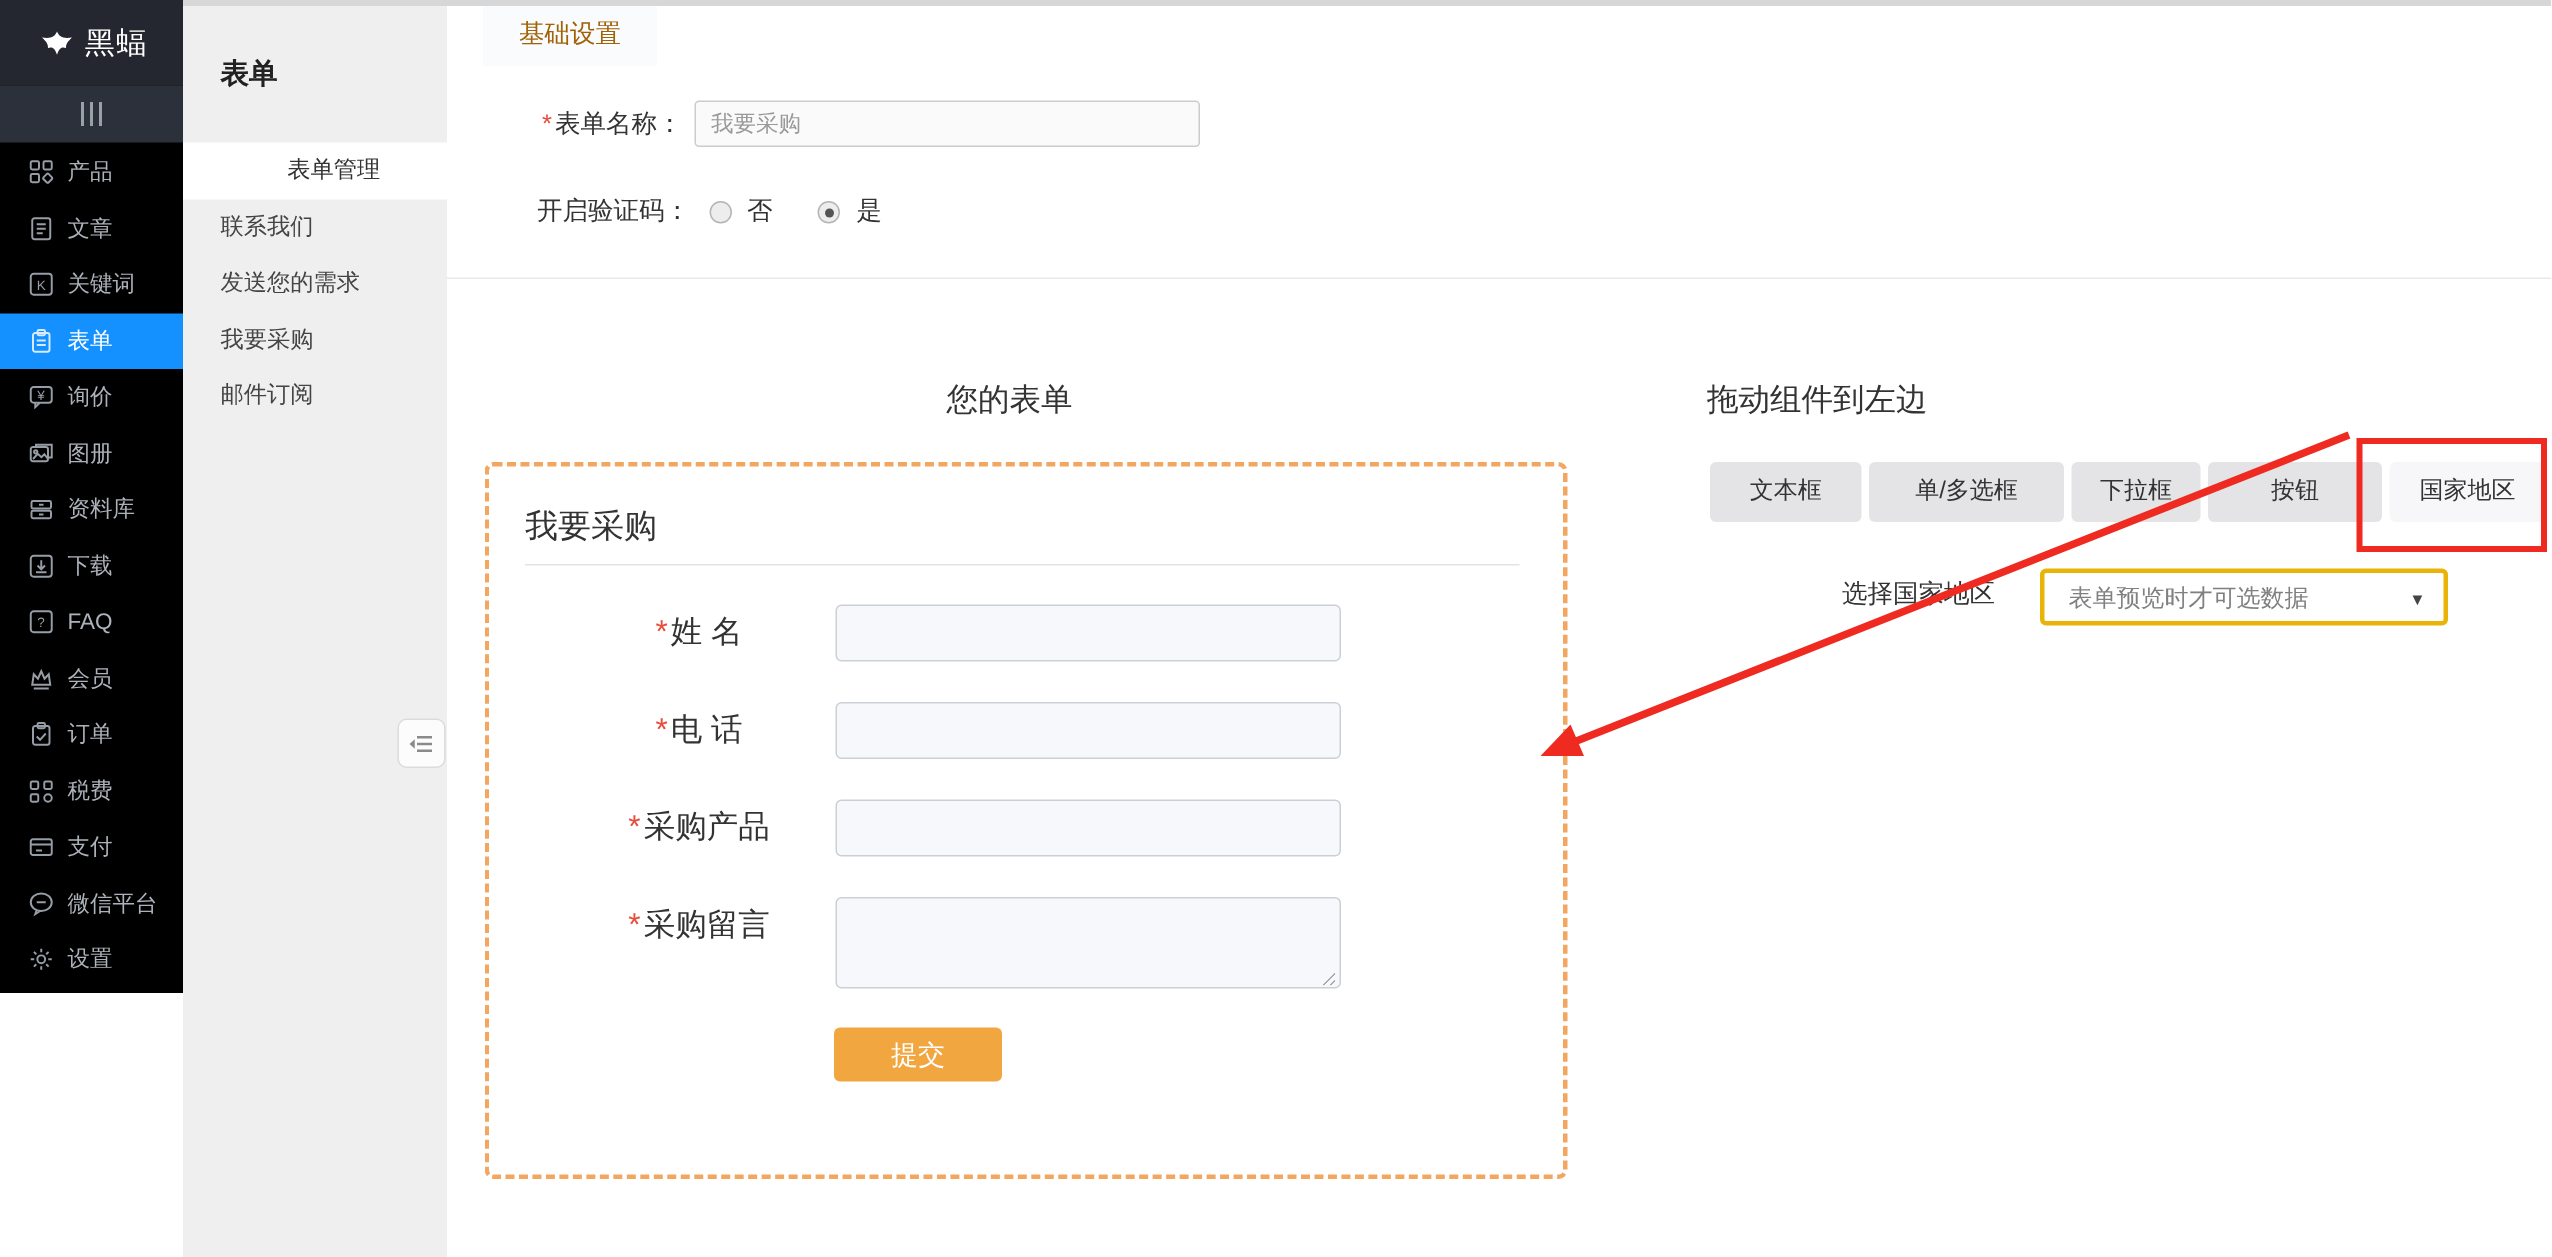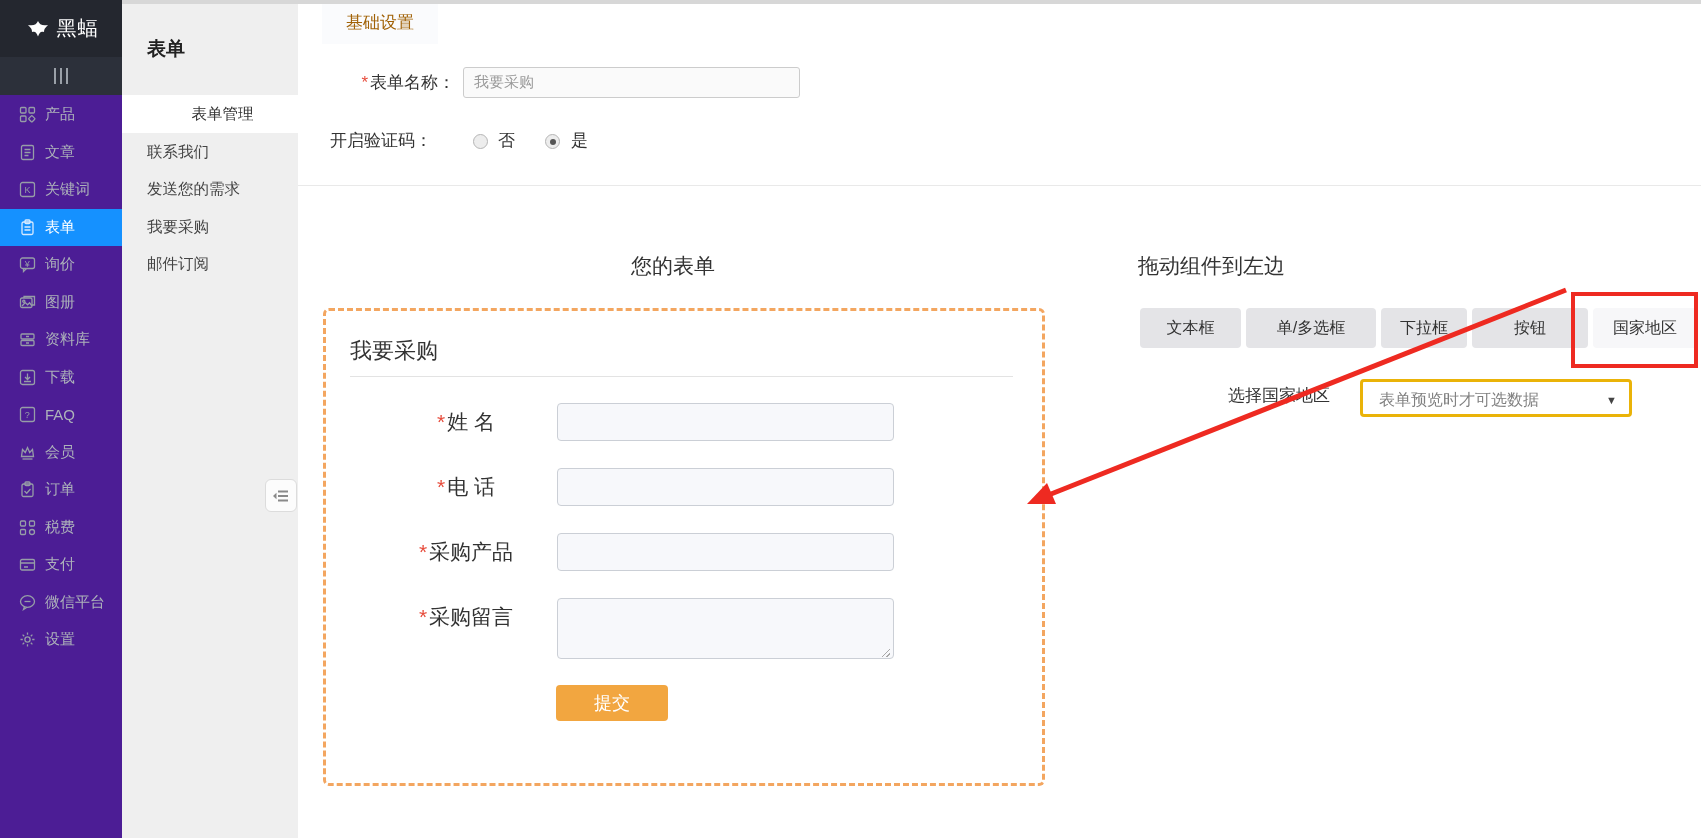--- a/index.html
+++ b/index.html
@@ -2,21 +2,21 @@
 <html><head>
 <meta charset="utf-8">
 <style>
   html,body{margin:0;padding:0;background:#fff;}
   .page{position:relative;width:1701px;height:838px;background:#ffffff;overflow:hidden;
         font-family:"Liberation Sans","DejaVu Sans",sans-serif;}
   
   .top-strip{position:absolute;left:122px;top:0;width:1579px;height:4px;background:#d7d7d7;}
 
   
-  .sidebar{position:absolute;left:0;top:0;width:122px;height:838px;background:#4c1d95;}
+  .sidebar{position:absolute;left:0;top:0;width:122px;height:662px;background:#000000;}
   .logo{position:absolute;left:0;top:0;width:122px;height:57px;background:#24272f;
         display:flex;align-items:center;justify-content:center;gap:5px;color:#fff;}
   .logo .brand-text{font-size:20px;letter-spacing:1px;}
   .sidebar-collapse{position:absolute;left:0;top:57px;width:122px;height:38px;background:#2c303a;
         display:flex;align-items:center;justify-content:center;gap:4px;}
   .sidebar-collapse i{display:block;width:2px;height:16px;background:#9aa0a8;}
   .menu{position:absolute;left:0;top:96px;width:122px;}
   .menu-item{height:37.5px;display:flex;align-items:center;padding-left:19px;gap:9px;
         color:#adb2ba;font-size:15px;cursor:pointer;}
   .menu-item svg{flex:0 0 auto;}
@@ -44,21 +44,21 @@
   .tab-3{left:601px;width:155px;background:#e2e2e4;color:#555;}
 
   
   .req{color:#e74c3c;margin-right:2px;}
   .formname-label{position:absolute;left:330px;top:67px;width:125px;height:31px;line-height:31px;
         text-align:right;font-size:17px;color:#333;}
   .formname-input{position:absolute;left:463px;top:67px;width:337px;height:31px;box-sizing:border-box;
         background:#fafafa;border:1px solid #ccc;border-radius:3px;padding:0 0 0 10px;
         font-size:15px;color:#9a9a9a;font-family:"Liberation Sans","DejaVu Sans",sans-serif;outline:none;}
   .captcha-label{position:absolute;left:330px;top:130px;width:130px;height:22px;line-height:22px;
-        text-align:left;font-size:17px;color:#333;}
+        text-align:right;font-size:17px;color:#333;}
   .radio{position:absolute;width:15px;height:15px;border-radius:50%;background:#ededed;
         border:1px solid #b5b5b5;box-sizing:border-box;cursor:pointer;}
   .radio .dot{position:absolute;left:3.5px;top:3.5px;width:6px;height:6px;border-radius:50%;background:#555;display:none;}
   .radio.selected .dot{display:block;}
   .radio-label{position:absolute;font-size:17px;color:#333;height:22px;line-height:22px;}
 
   .divider{position:absolute;left:298px;top:185px;width:1403px;height:1px;background:#e9e9e9;}
 
   
   .preview-heading{position:absolute;left:323px;top:252px;width:700px;text-align:center;

